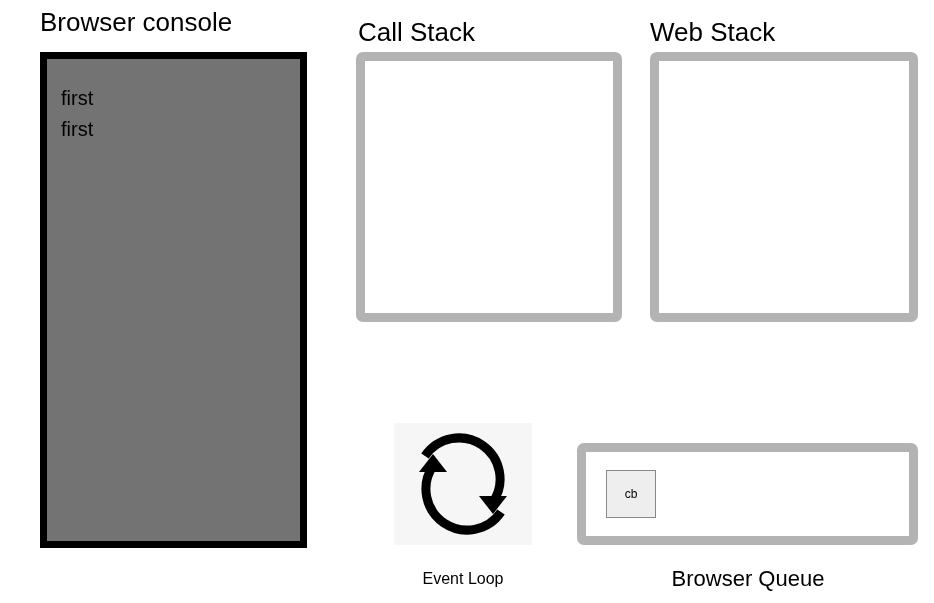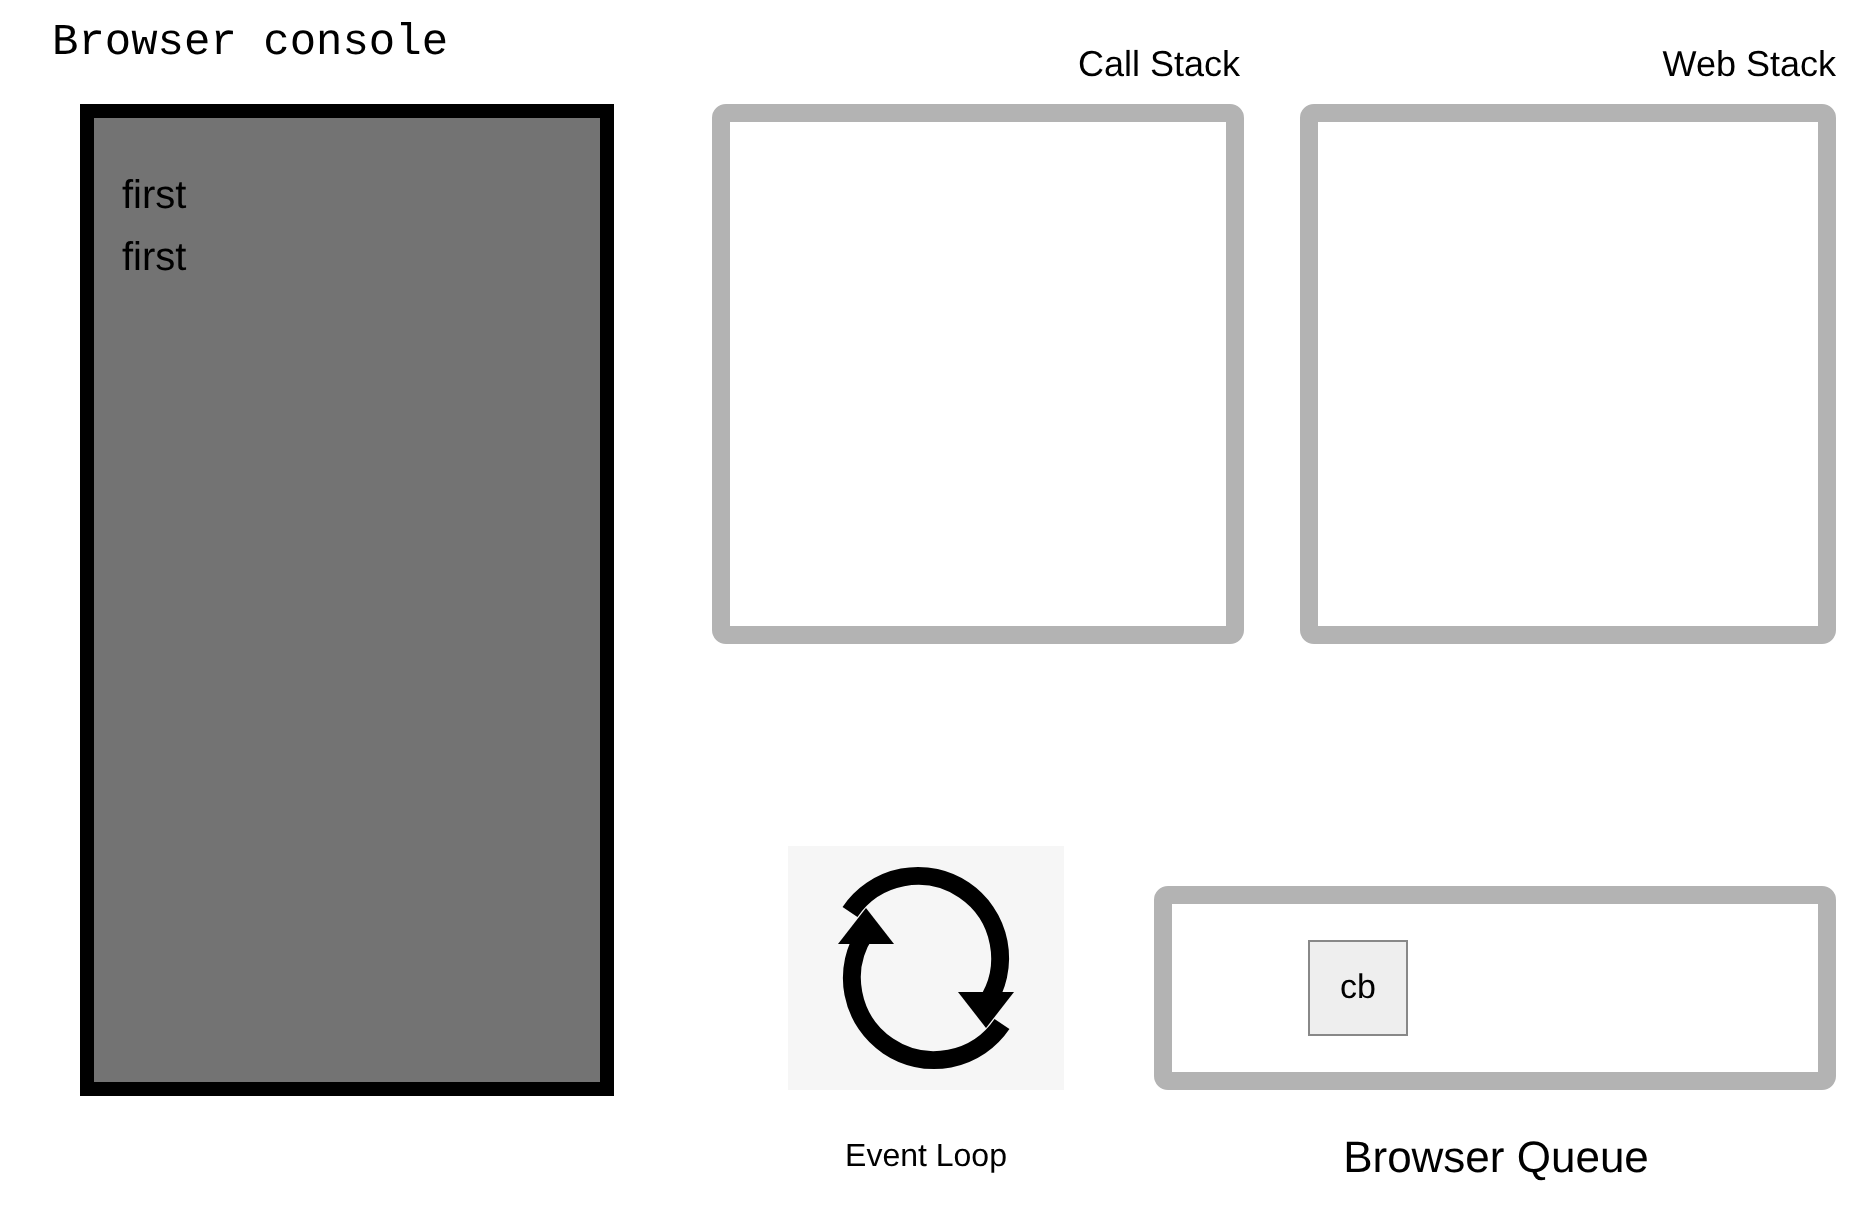--- a/index.html
+++ b/index.html
@@ -12,26 +12,25 @@
     position: relative;
     background: #ffffff;
     font-family: "Liberation Sans", sans-serif;
     color: #000000;
     overflow: hidden;
   }
 
   
   #console-title {
     position: absolute;
-    left: 26px;
+    left: 40px;
     top: 8px;
-    font-size: 22px;
+    font-size: 26px;
     line-height: 28px;
     white-space: nowrap;
-    font-family: Liberation Mono, monospace;
   }
   #console-box {
     position: absolute;
     left: 11px;
     top: 52px;
     width: 267px;
     height: 496px;
     box-sizing: border-box;
     border: 7px solid #000000;
     background: #737373;
@@ -51,24 +50,24 @@
   
   .panel {
     position: absolute;
     box-sizing: border-box;
     border: 9px solid #b3b3b3;
     border-radius: 7px;
     background: #ffffff;
   }
   .panel-title {
     position: absolute;
-    font-size: 18px;
+    font-size: 26px;
     line-height: 28px;
     white-space: nowrap;
-    text-align: right;
+    text-align: left;
   }
 
   #call-stack-title { left: 358px; top: 18px; width: 262px; }
   #call-stack-box   { left: 356px; top: 52px; width: 266px; height: 270px; }
 
   #web-apis-title { left: 650px; top: 18px; width: 268px; }
   #web-apis-box   { left: 650px; top: 52px; width: 268px; height: 270px; }
 
   
   #event-loop-icon {
@@ -114,23 +113,22 @@
   }
   .queue-item {
     box-sizing: border-box;
     width: 50px;
     height: 48px;
     background: #eeeeee;
     border: 1px solid #888888;
     display: flex;
     align-items: center;
     justify-content: center;
-    font-size: 17px;
+    font-size: 12px;
     line-height: 20px;
-    margin-left: 48px;
   }
   #callback-queue-label {
     position: absolute;
     left: 578px;
     top: 565px;
     width: 340px;
     font-size: 22px;
     line-height: 28px;
     text-align: center;
     white-space: nowrap;

